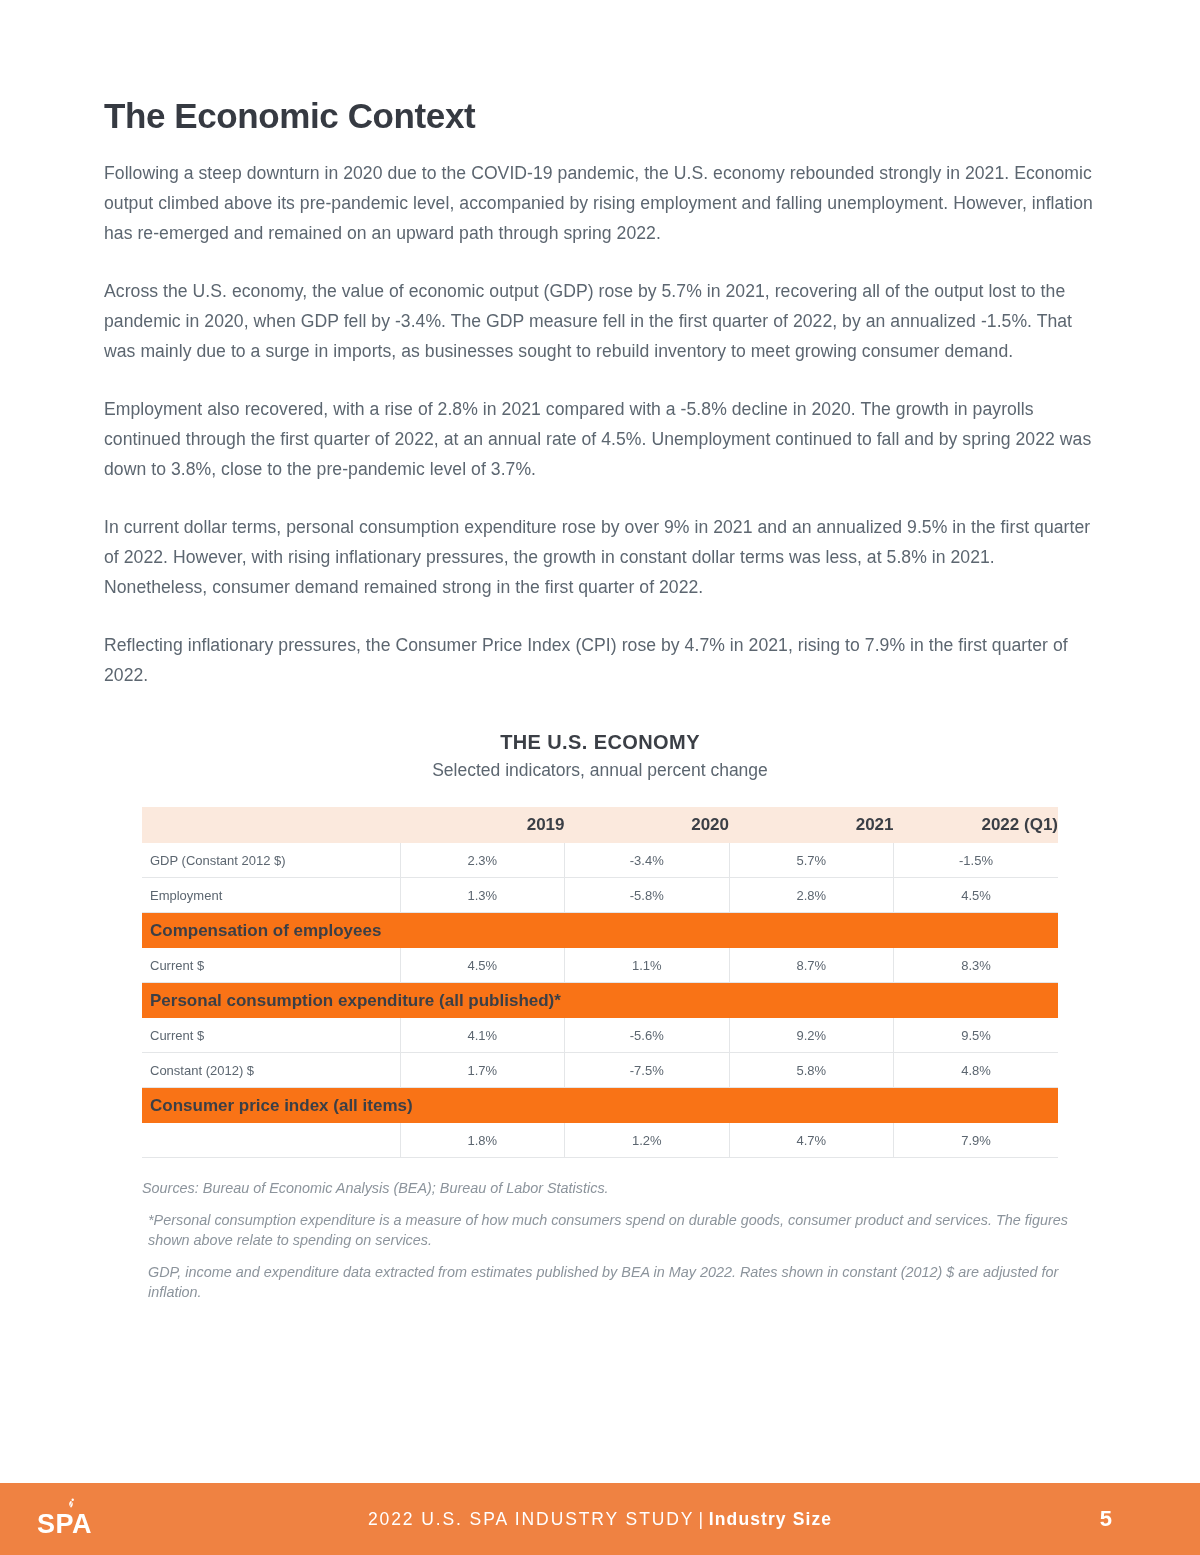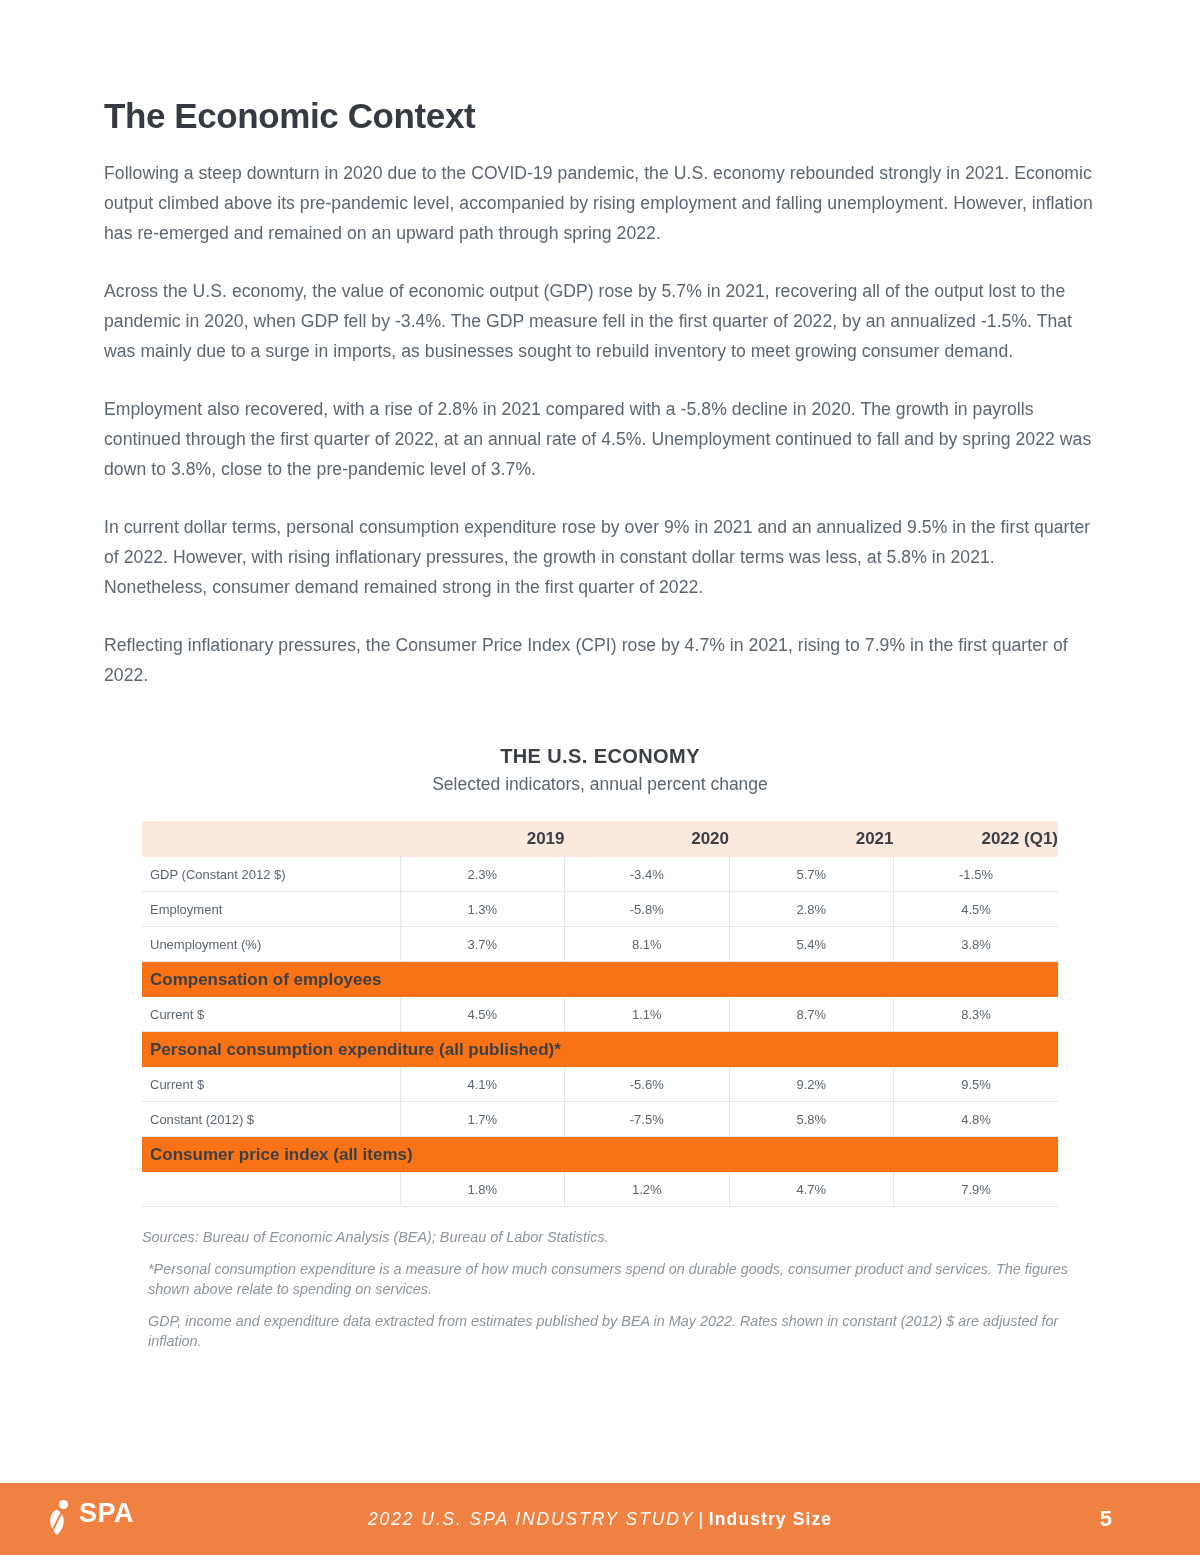--- a/index.html
+++ b/index.html
@@ -45,21 +45,21 @@
     color: #5c6670;
     margin: 0 0 28px 0;
     letter-spacing: 0.05px;
   }
   p.body-par:last-of-type { margin-bottom: 0; }
 
   
   .table-block {
     position: absolute;
     left: 0;
-    top: 649px;
+    top: 635px;
     width: 992px;
   }
 
   .tbl-title {
     text-align: center;
     font-size: 20px;
     font-weight: bold;
     color: #3b3f46;
     letter-spacing: 0.4px;
     margin: 0 0 6px 0;
@@ -149,32 +149,33 @@
     background: #ef8242;
     display: flex;
     align-items: center;
   }
   .footer-logo {
     position: absolute;
     left: 36px;
     top: 50%;
     transform: translateY(-50%);
     display: flex;
-    align-items: flex-start;
+    align-items: flex-end;
     height: 42px;
+    flex-direction: column;
   }
   .footer-center {
     position: absolute;
     left: 0; right: 0;
     text-align: center;
     color: #ffffff;
     font-size: 17.5px;
     letter-spacing: 1.9px;
   }
-  .footer-center .lead { font-weight: normal; font-style: italic; }
+  .footer-center .lead { font-weight: normal; }
   .footer-center .sep  { font-weight: normal; padding: 0 4px; }
   .footer-center .bold { font-weight: bold; letter-spacing: 1.1px; }
   .footer-page {
     position: absolute;
     right: 88px;
     color: #ffffff;
     font-size: 22px;
     font-weight: bold;
   }
 </style>
@@ -223,27 +224,20 @@
             <td class="num">5.7%</td>
             <td class="num">-1.5%</td>
           </tr>
           <tr class="data-row">
             <td class="lbl">Employment</td>
             <td class="num">1.3%</td>
             <td class="num">-5.8%</td>
             <td class="num">2.8%</td>
             <td class="num">4.5%</td>
           </tr>
-          <tr class="data-row">
-            <td class="lbl">Unemployment (%)</td>
-            <td class="num">3.7%</td>
-            <td class="num">8.1%</td>
-            <td class="num">5.4%</td>
-            <td class="num">3.8%</td>
-          </tr>
 
           <tr class="section-row">
             <td colspan="5">Compensation of employees</td>
           </tr>
 
           <tr class="data-row">
             <td class="lbl">Current $</td>
             <td class="num">4.5%</td>
             <td class="num">1.1%</td>
             <td class="num">8.7%</td>

